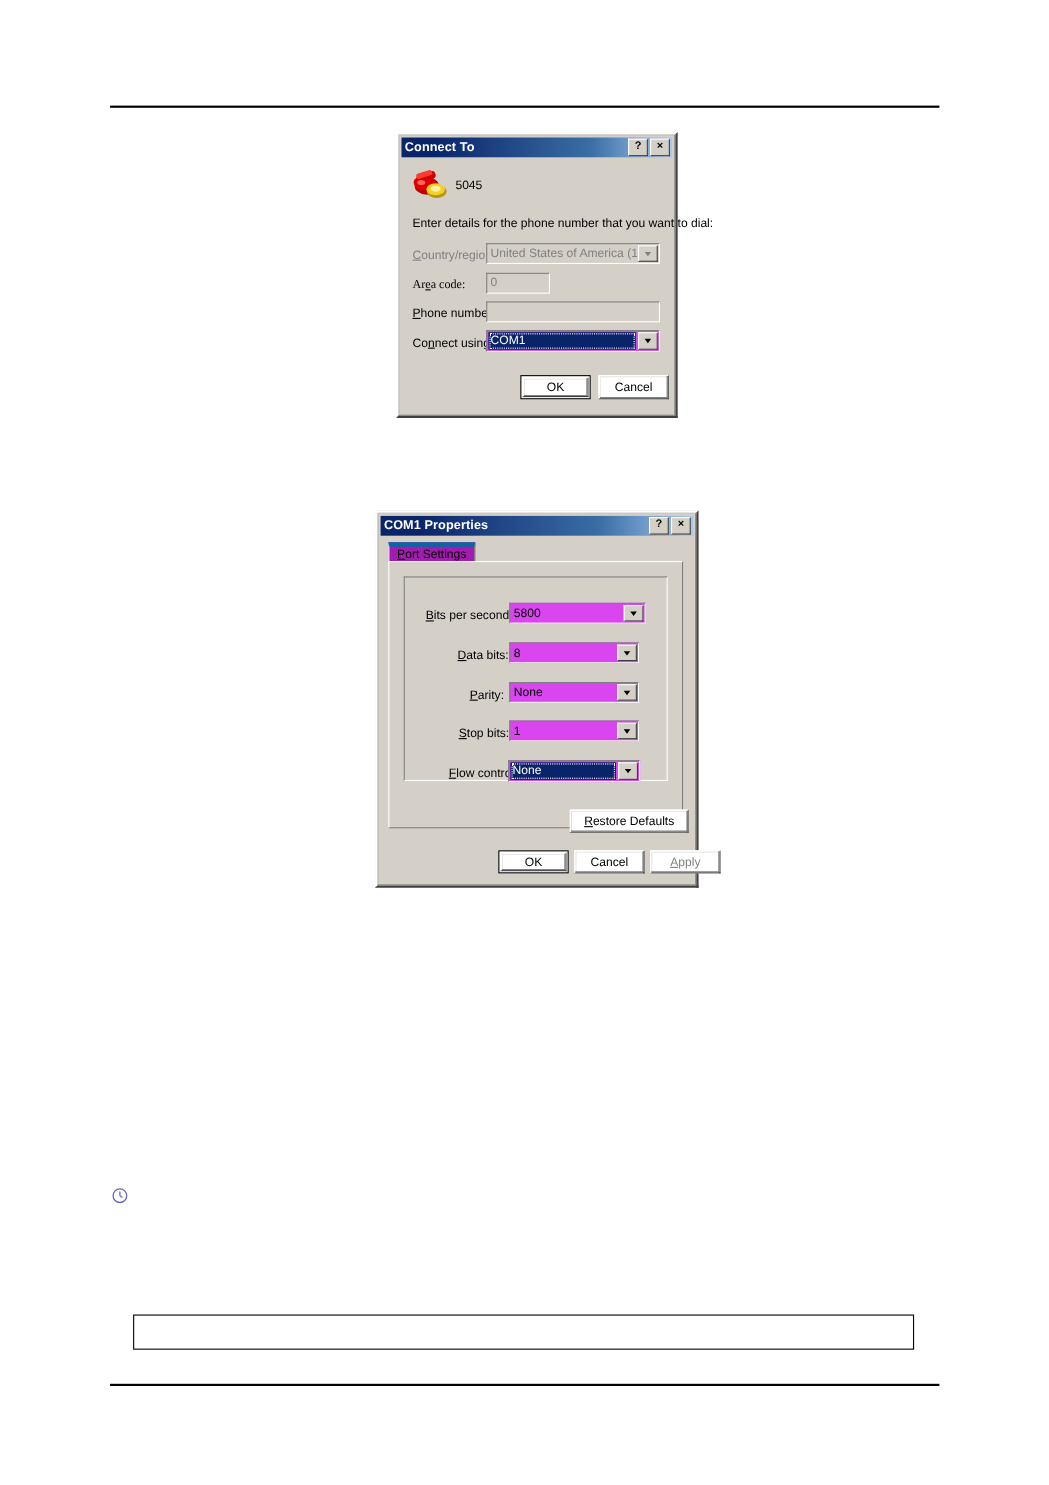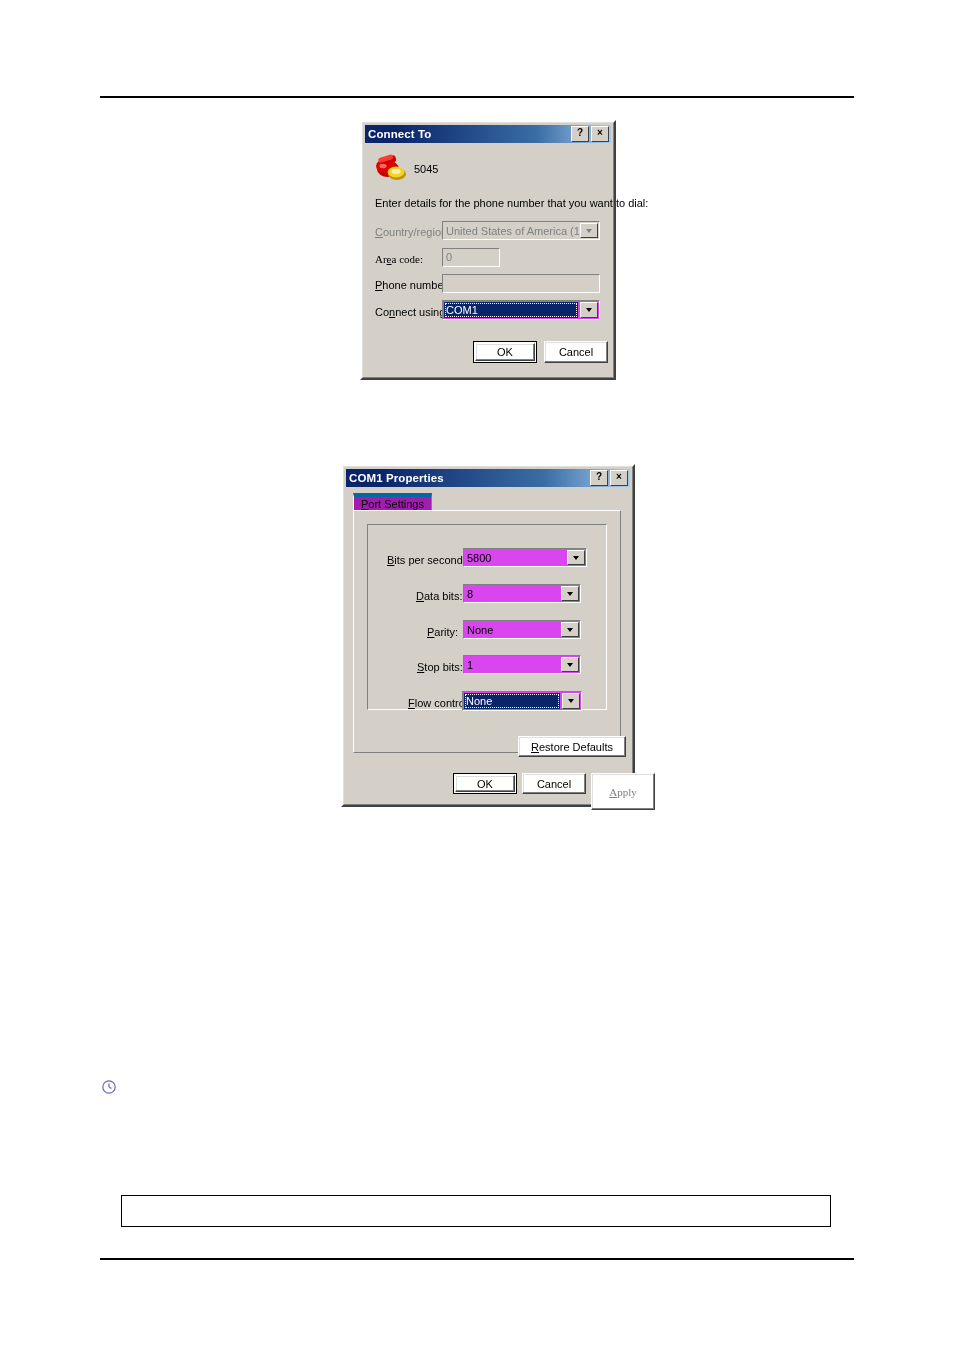--- a/index.html
+++ b/index.html
@@ -416,16 +416,16 @@
     <span><u>R</u>estore Defaults</span>
   </div>
 
   <div class="btn default" style="left:110px; top:307px; width:64px; height:21px;">
     <div class="btn-face"></div>
     <span>OK</span>
   </div>
   <div class="btn" style="left:179px; top:307px; width:64px; height:21px;">
     <span>Cancel</span>
   </div>
-  <div class="btn disabled" style="left:248px; top:307px; width:64px; height:37px;font-family:Liberation Serif, serif;">
+  <div class="btn disabled" style="left:248px; top:307px; width:64px; height:21px;">
     <span><u>A</u>pply</span>
   </div>
 </div>
 
 </body></html>

